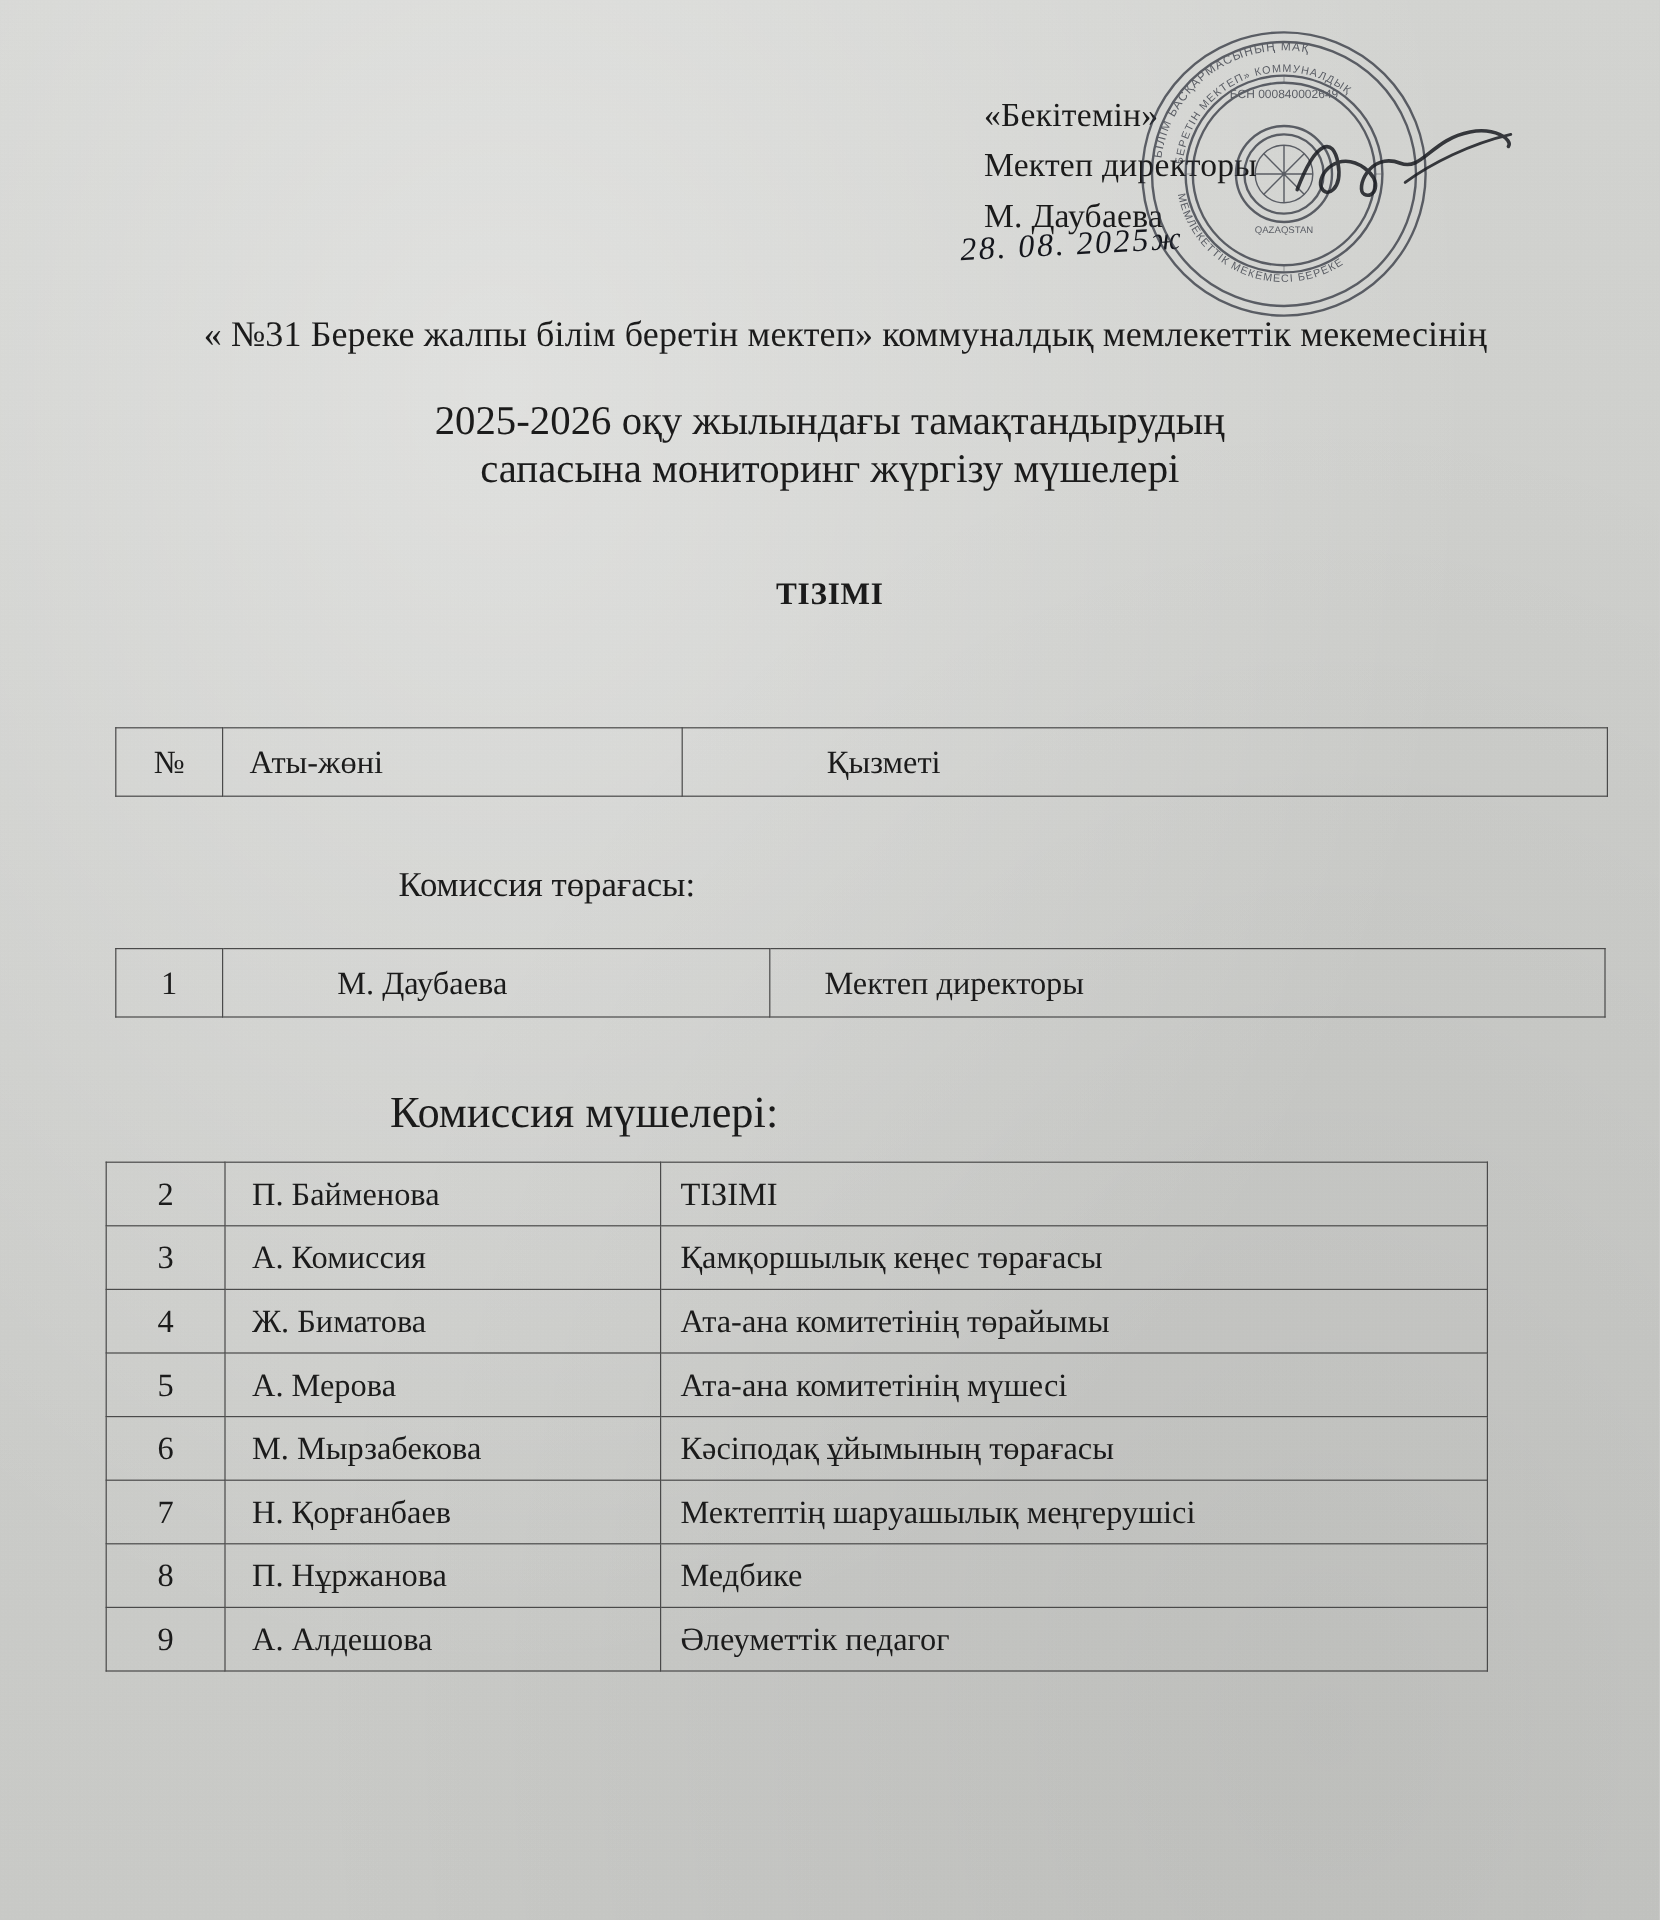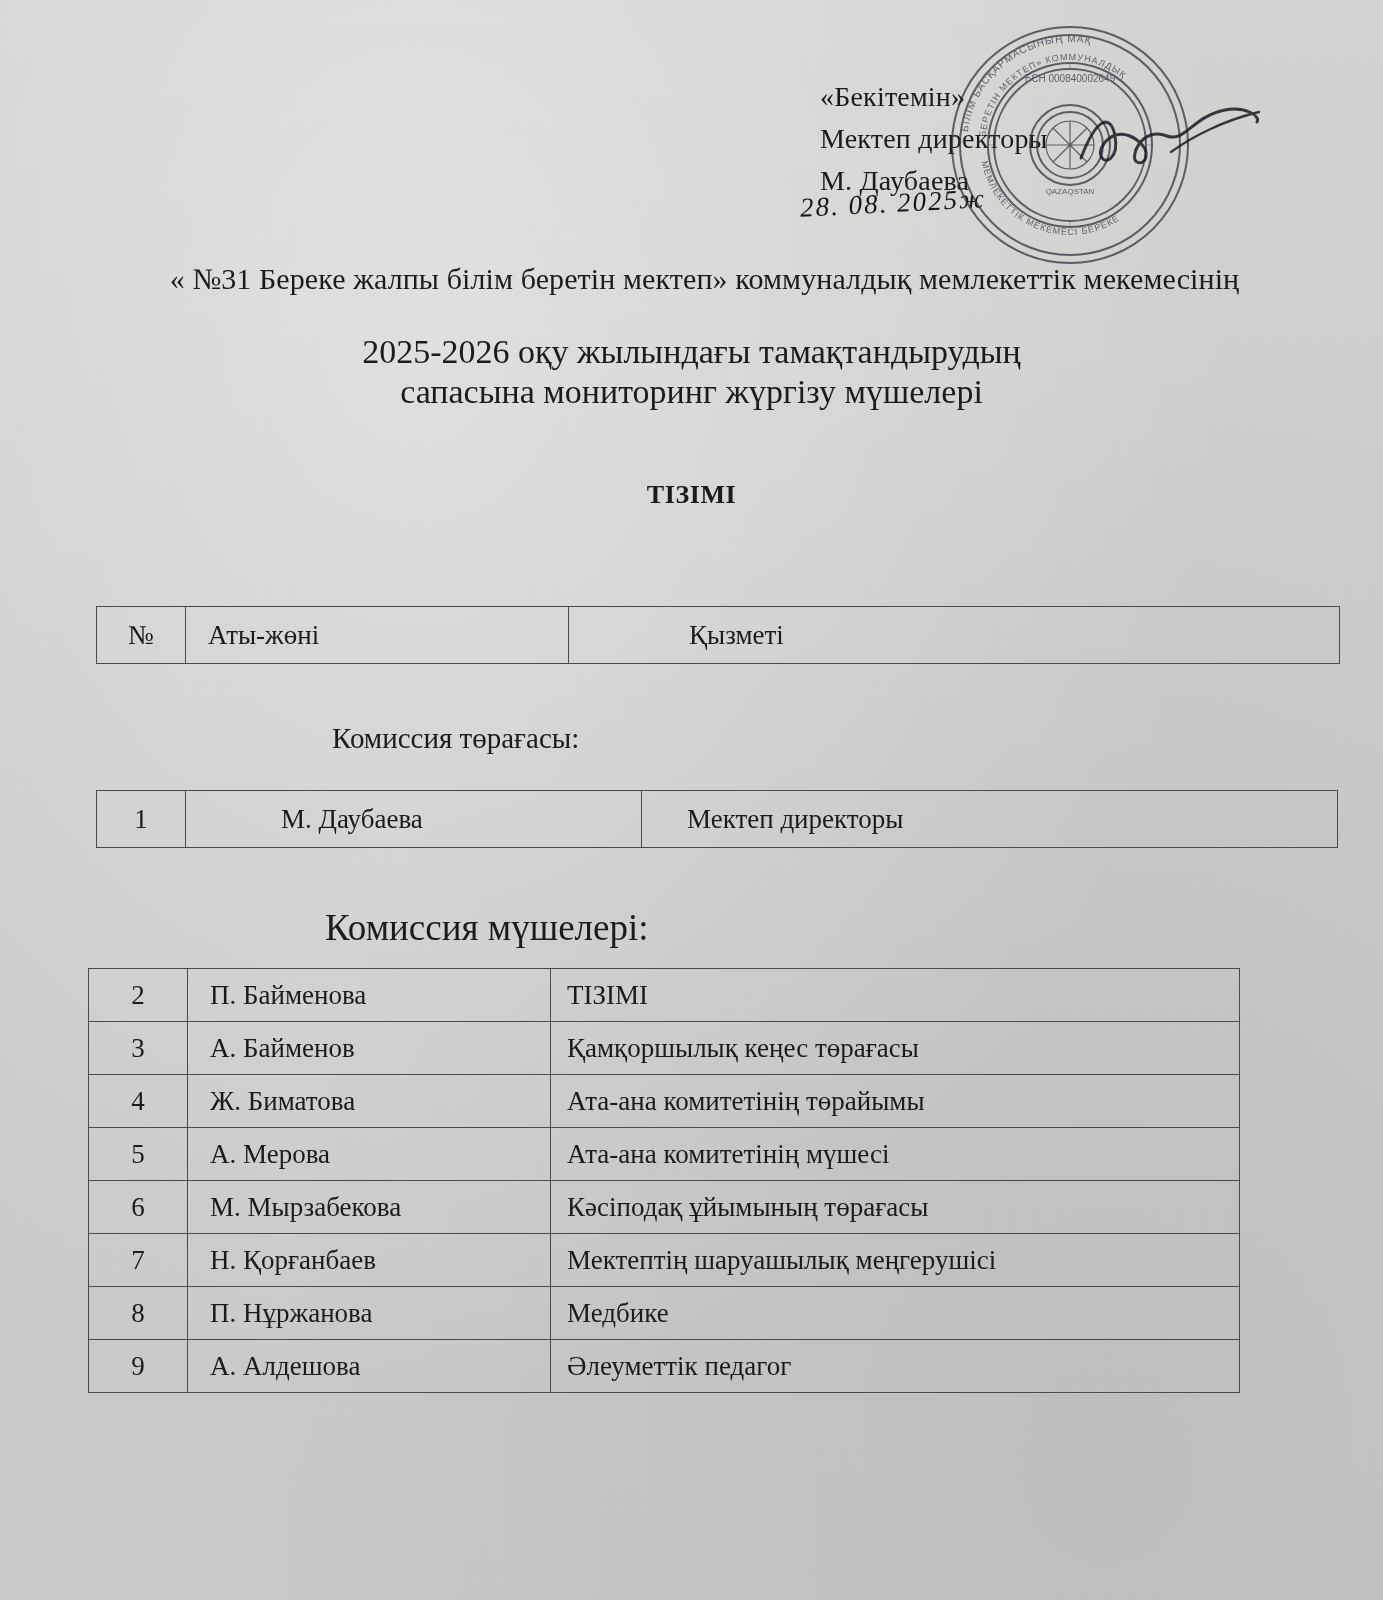--- a/index.html
+++ b/index.html
@@ -240,21 +240,21 @@
   <div class="section-members">Комиссия мүшелері:</div>
   <table class="tbl members-table">
     <tbody>
         <tr>
       <td class="c-num">2</td>
       <td class="c-name">П. Байменова</td>
       <td class="c-role">ТІЗІМІ</td>
     </tr>
     <tr>
       <td class="c-num">3</td>
-      <td class="c-name">А. Байменов</td>
+      <td class="c-name">А. Комиссия</td>
       <td class="c-role">Қамқоршылық кеңес төрағасы</td>
     </tr>
     <tr>
       <td class="c-num">4</td>
       <td class="c-name">Ж. Биматова</td>
       <td class="c-role">Ата-ана комитетінің төрайымы</td>
     </tr>
     <tr>
       <td class="c-num">5</td>
       <td class="c-name">А. Мерова</td>

